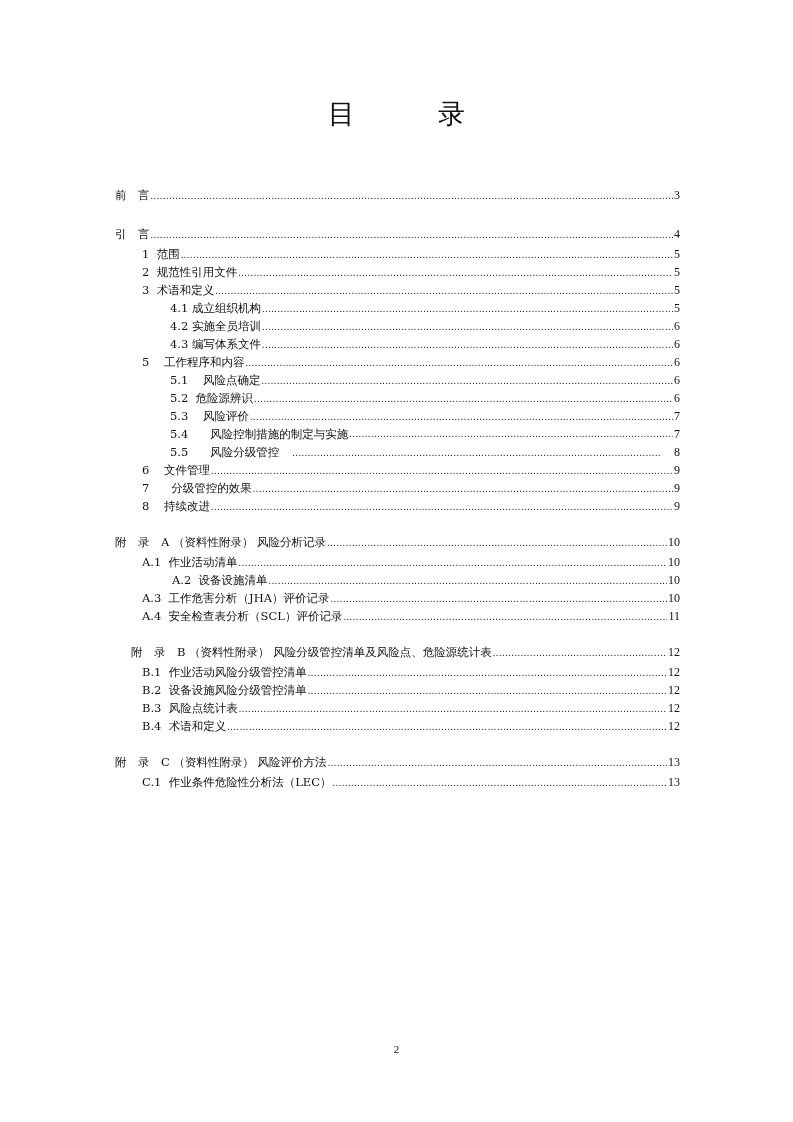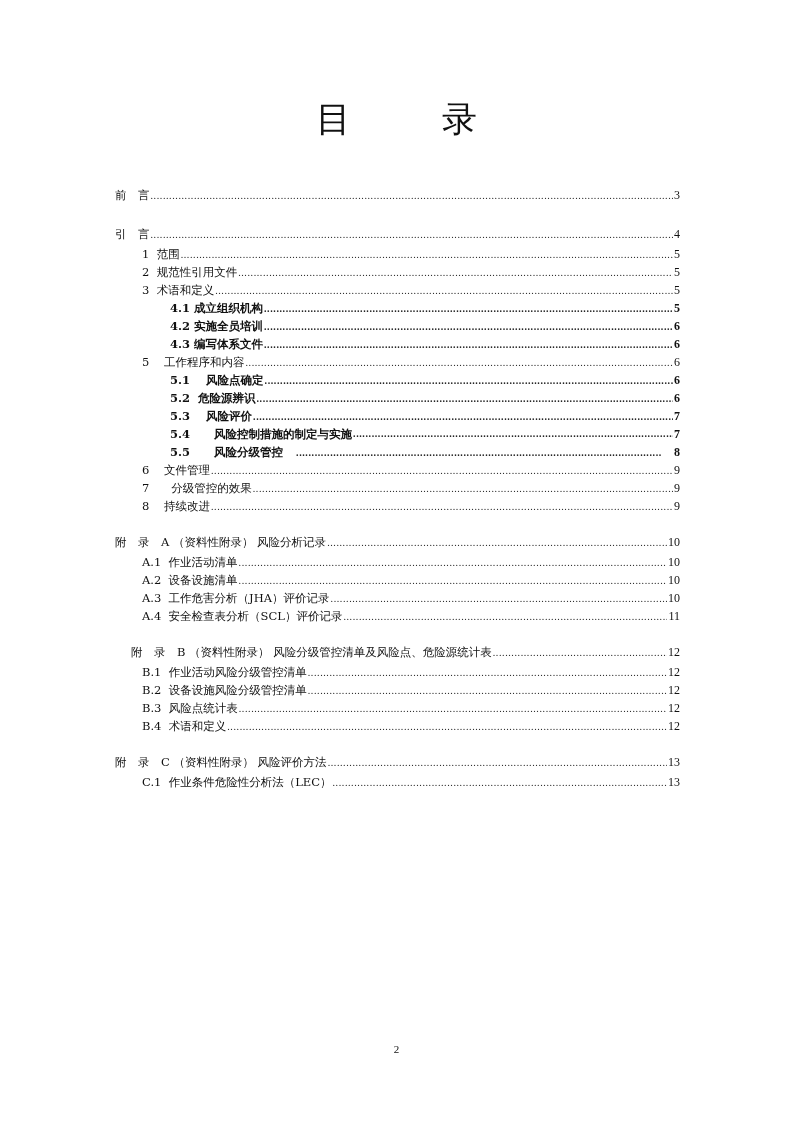--- a/index.html
+++ b/index.html
@@ -14,21 +14,21 @@
       font-family: "Liberation Serif", "DejaVu Serif", serif;
       color: #111111;
       overflow: hidden;
     }
     .title {
       position: absolute;
       top: 96px;
       left: 0;
       width: 793px;
       text-align: center;
-      font-size: 35px;
+      font-size: 27px;
       letter-spacing: 28px;
       text-indent: 28px;
       font-family: "DejaVu Serif", "Liberation Serif", serif;
       font-weight: normal;
     }
     .toc {
       position: absolute;
       top: 0;
       left: 0;
       width: 793px;
@@ -60,21 +60,21 @@
     .entry .leader::before {
       content: "..................................................................................................................................................................................................................................................................................................................................";
     }
     .entry .page {
       flex: 0 0 auto;
       font-family: "Liberation Serif", serif;
       font-size: 12px;
     }
     .lvl0 { left: 115px; }
     .lvl1 { left: 142px; }
-    .lvl2 { left: 170px; font-weight: bold; }
+    .lvl2 { left: 170px; }
     .footer-page {
       position: absolute;
       top: 1043px;
       left: 0;
       width: 793px;
       text-align: center;
       font-size: 11px;
       font-family: "Liberation Serif", serif;
     }
   </style>
@@ -172,21 +172,21 @@
     <div class="entry lvl0" style="top: 533px;">
       <span class="label" style="white-space: pre;">附　录　A （资料性附录） 风险分析记录</span>
       <span class="leader"></span>
       <span class="page">10</span>
     </div>
     <div class="entry lvl1" style="top: 553px;">
       <span class="label" style="white-space: pre;">A.1  作业活动清单</span>
       <span class="leader"></span>
       <span class="page">10</span>
     </div>
-    <div class="entry lvl1" style="top: 571px;">
+    <div class="entry lvl1" style="top: 571px; margin-left: 30px;">
       <span class="label" style="white-space: pre;">A.2  设备设施清单</span>
       <span class="leader"></span>
       <span class="page">10</span>
     </div>
     <div class="entry lvl1" style="top: 589px;">
       <span class="label" style="white-space: pre;">A.3  工作危害分析（JHA）评价记录</span>
       <span class="leader"></span>
       <span class="page">10</span>
     </div>
     <div class="entry lvl1" style="top: 607px;">

